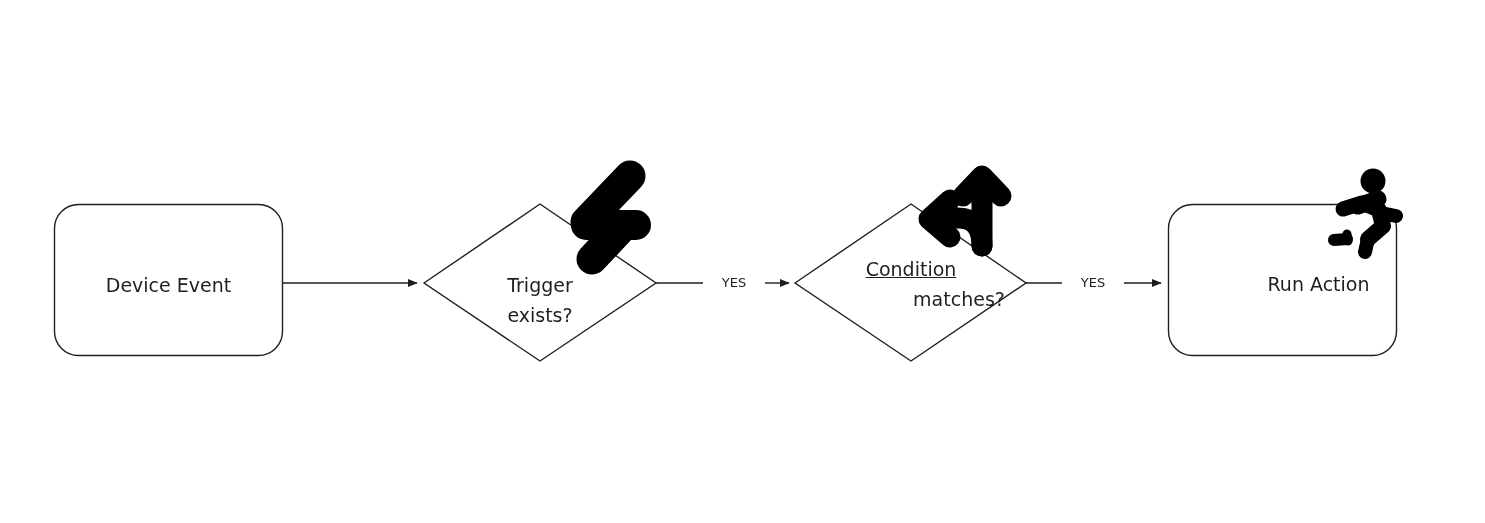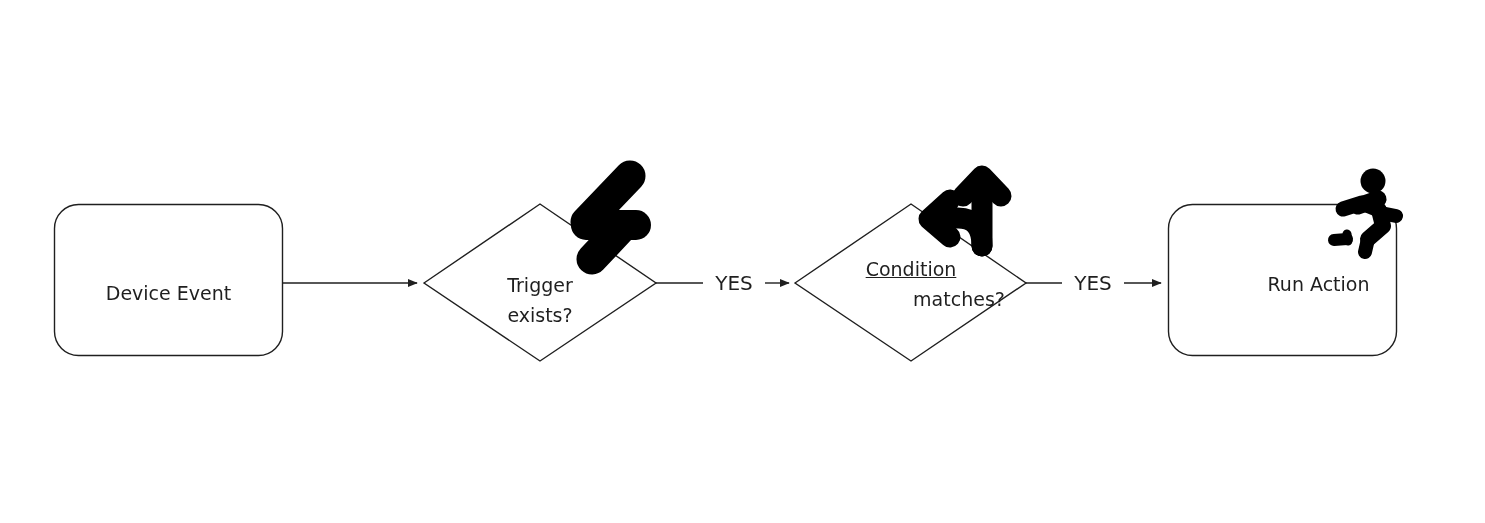--- a/index.html
+++ b/index.html
@@ -29,21 +29,21 @@
     line-height: 30px;
     text-align: center;
     white-space: pre;
     letter-spacing: 0px;
     pointer-events: none;
   }
   .edge-label {
     position: absolute;
     color: #1f1f1f;
     font-family: "DejaVu Sans", sans-serif;
-    font-size: 20px;
+    font-size: 13px;
     line-height: 22px;
     text-align: center;
     white-space: pre;
   }
 </style>
 </head>
 <body>
 
 <svg id="canvas" viewBox="0 0 1485 523" xmlns="http://www.w3.org/2000/svg">
 
@@ -87,21 +87,21 @@
     <path d="M1343 209 L1362 203 L1379 210" fill="none" stroke="#000000" stroke-width="15" stroke-linecap="round" stroke-linejoin="round"></path>
     <path d="M1379 210 L1383 226 L1368 239" fill="none" stroke="#000000" stroke-width="16" stroke-linecap="round" stroke-linejoin="round"></path>
     <path d="M1381 213 L1396 216" fill="none" stroke="#000000" stroke-width="14" stroke-linecap="round"></path>
     <path d="M1368 239 L1365 252" fill="none" stroke="#000000" stroke-width="14" stroke-linecap="round"></path>
     <path d="M1334 240 L1347 239" fill="none" stroke="#000000" stroke-width="12" stroke-linecap="round"></path>
     <path d="M1347 234 L1348 241" fill="none" stroke="#000000" stroke-width="9" stroke-linecap="round"></path>
   </g>
 
 </svg>
 
-<div class="node-label" style="left:54px; top:278px; width:229px;">Device Event</div>
+<div class="node-label" style="left:54px; top:270px; width:229px;">Device Event</div>
 
 <div class="node-label" style="left:460px; top:254px; width:160px;margin-top:16px;">Trigger</div>
 <div class="node-label" style="left:460px; top:300px; width:160px;">exists?</div>
 
 <div class="node-label" style="left:826px; top:254px; width:170px;text-decoration:underline;">Condition</div>
 <div class="node-label" style="left:874px; top:284px; width:170px;">matches?</div>
 
 <div class="node-label" style="left:1204px; top:269px; width:229px;">Run Action</div>
 
 <div class="edge-label" style="left:703px; top:272px; width:62px; background:#ffffff;">YES</div>

